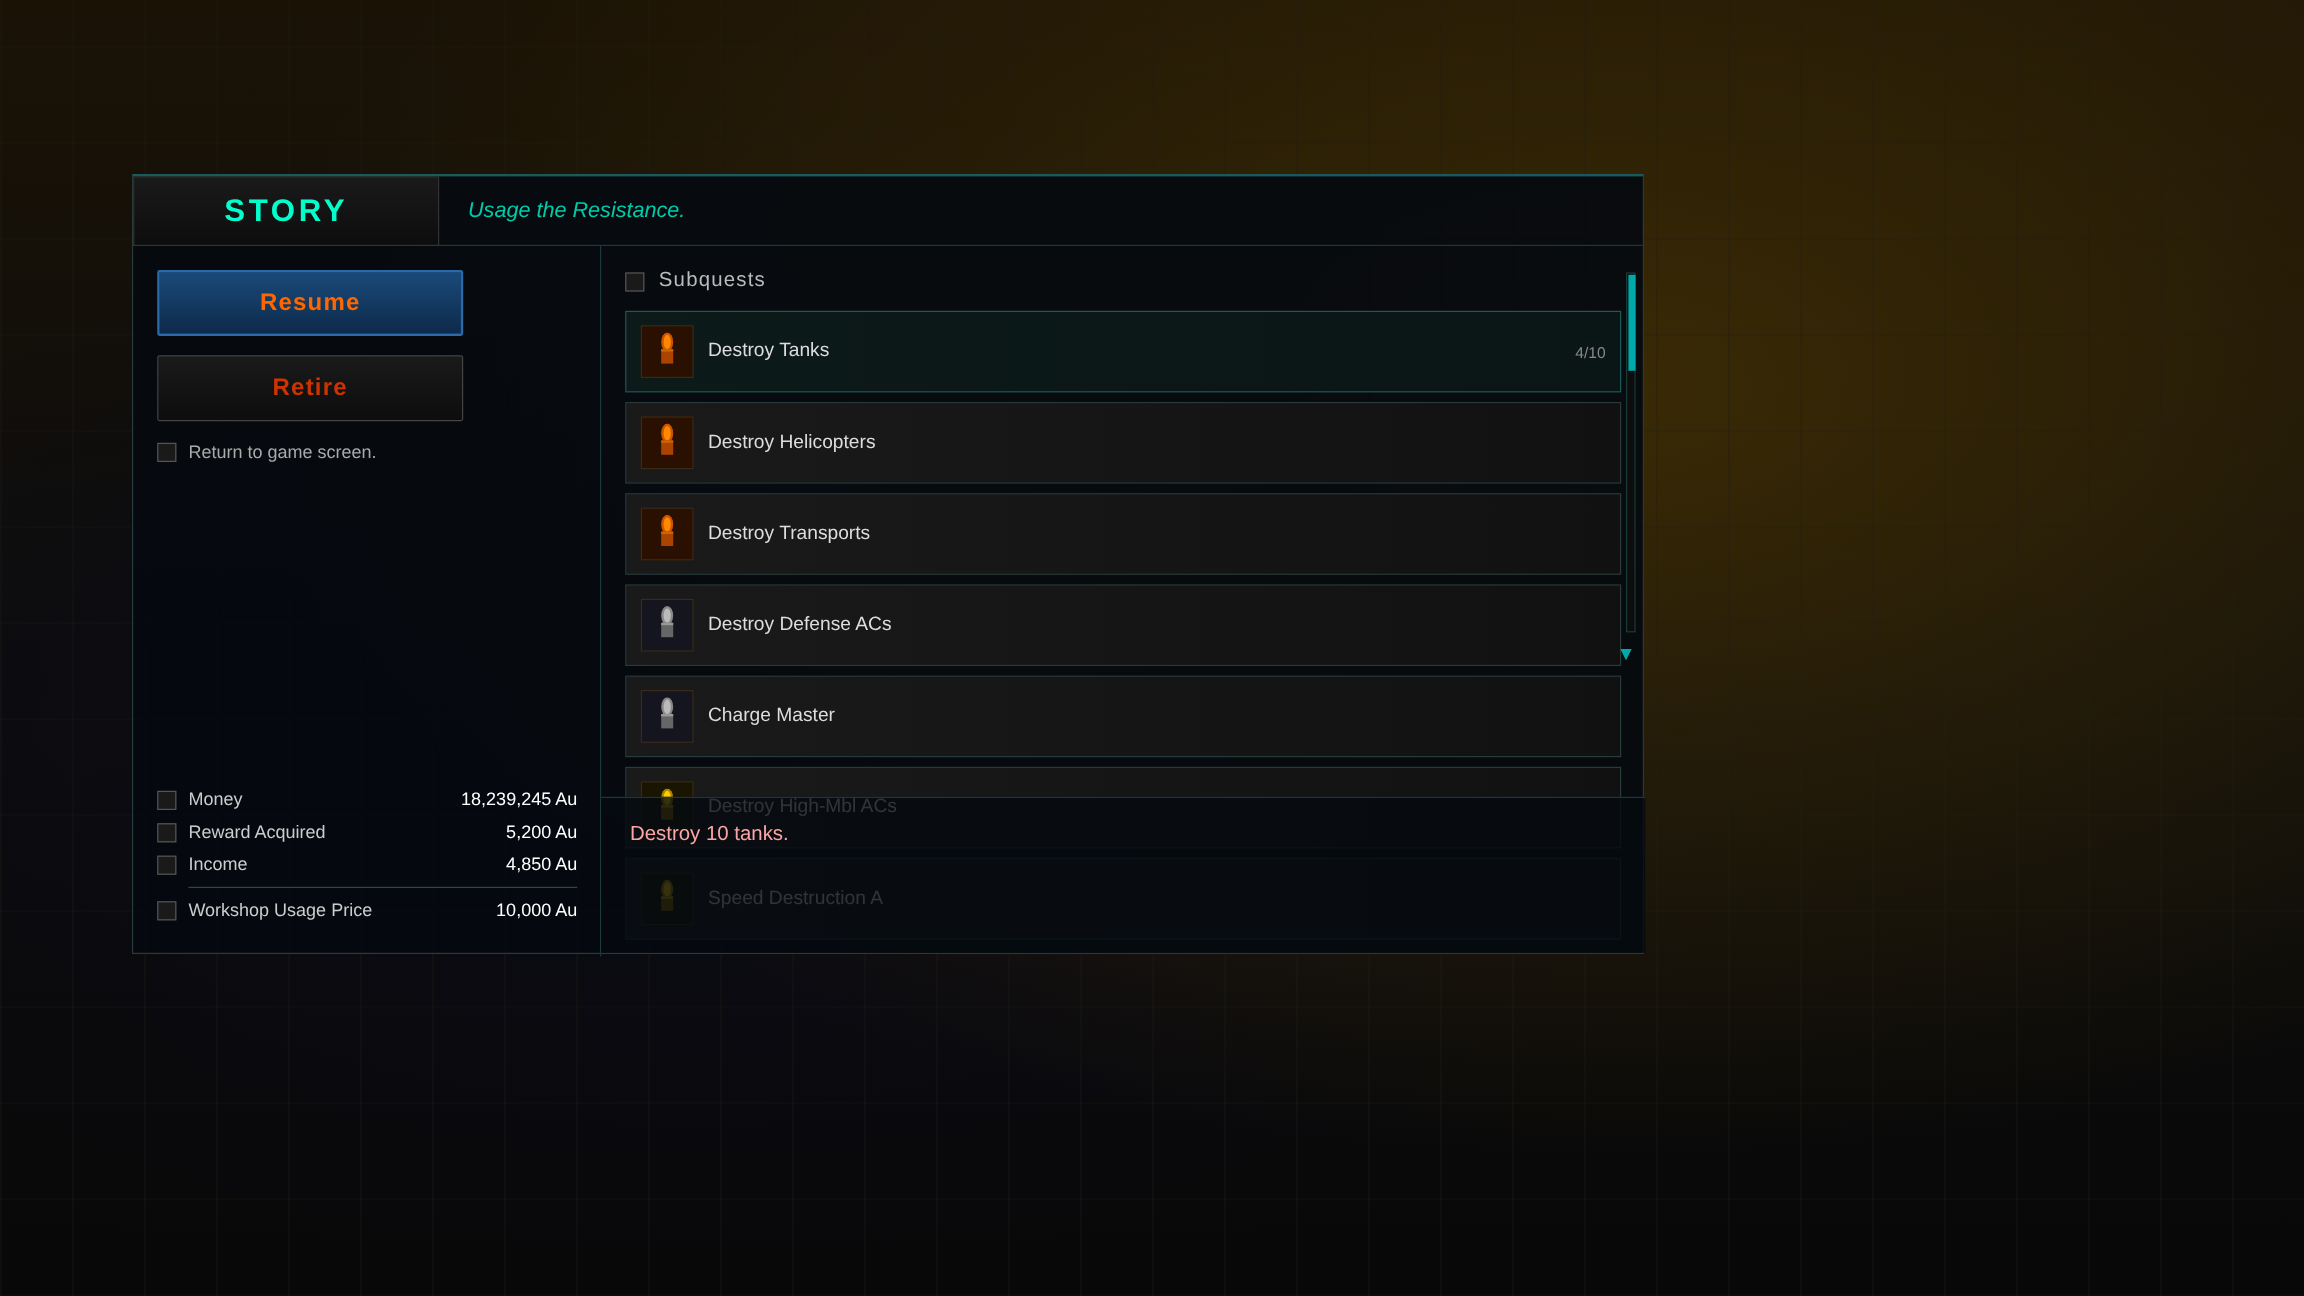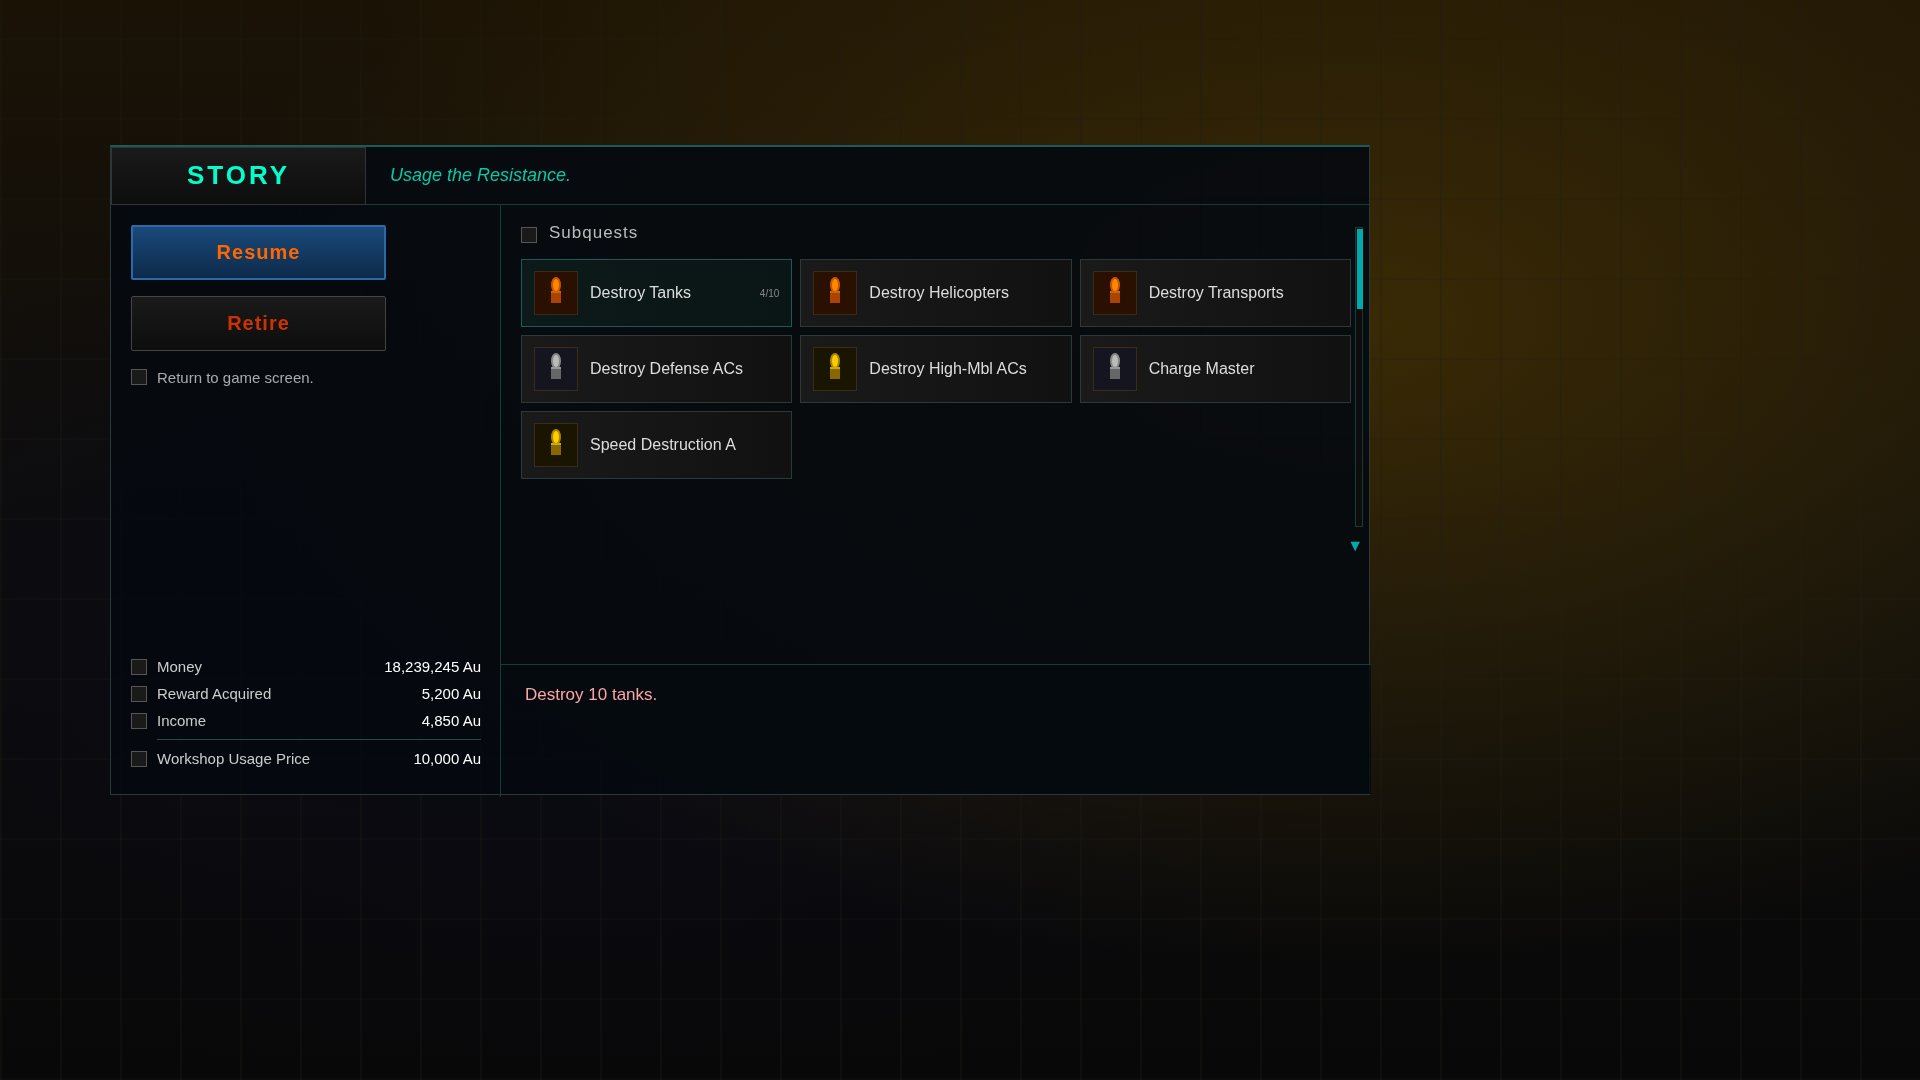--- a/index.html
+++ b/index.html
@@ -190,21 +190,21 @@
 
     .sq-label {
       font-size: 17px;
       color: #bbb;
       letter-spacing: 1px;
     }
 
     
     .quest-grid {
       display: grid;
-      grid-template-columns: 1fr 1fr 1fr;
+      grid-template-columns: 1fr;
       gap: 8px;
       margin-bottom: 12px;
     }
 
     .quest-item {
       display: flex;
       align-items: center;
       height: 68px;
       background: linear-gradient(to right, #1a1a1a, #111111);
       border: 1px solid #2a3a3a;
@@ -230,21 +230,21 @@
       font-size: 22px;
     }
 
     .quest-name {
       font-size: 16px;
       color: #ddd;
       flex: 1;
     }
 
     .quest-progress {
-      font-size: 10px;
+      font-size: 13px;
       color: #888;
       text-align: right;
     }
 
     
     .scrollbar-area {
       position: absolute;
       right: 6px;
       top: 80px;
       width: 8px;
@@ -381,42 +381,42 @@
             <svg width="32" height="32" viewBox="0 0 32 32">
         <ellipse cx="16" cy="8" rx="5" ry="8" fill="#888"></ellipse>
         <ellipse cx="16" cy="8" rx="3" ry="6" fill="#bbb"></ellipse>
         <rect x="11" y="14" width="10" height="12" fill="#666"></rect>
         <rect x="11" y="14" width="10" height="2" fill="#999"></rect>
       </svg>
           </div>
           <span class="quest-name">Destroy Defense ACs</span>
         </div>
         <div class="quest-item">
+          <div class="bullet-icon" style="background: rgb(21, 21, 32);">
+            <svg width="32" height="32" viewBox="0 0 32 32">
+        <ellipse cx="16" cy="8" rx="5" ry="8" fill="#888"></ellipse>
+        <ellipse cx="16" cy="8" rx="3" ry="6" fill="#bbb"></ellipse>
+        <rect x="11" y="14" width="10" height="12" fill="#666"></rect>
+        <rect x="11" y="14" width="10" height="2" fill="#999"></rect>
+      </svg>
+          </div>
+          <span class="quest-name">Charge Master</span>
+        </div>
+        <div class="quest-item">
           <div class="bullet-icon" style="background: rgb(26, 21, 0);">
             <svg width="32" height="32" viewBox="0 0 32 32">
         <ellipse cx="16" cy="8" rx="5" ry="8" fill="#aa8800"></ellipse>
         <ellipse cx="16" cy="8" rx="3" ry="6" fill="#ffcc00"></ellipse>
         <rect x="11" y="14" width="10" height="12" fill="#886600"></rect>
         <rect x="11" y="14" width="10" height="2" fill="#ccaa00"></rect>
       </svg>
           </div>
           <span class="quest-name">Destroy High-Mbl ACs</span>
         </div>
         <div class="quest-item">
-          <div class="bullet-icon" style="background: rgb(21, 21, 32);">
-            <svg width="32" height="32" viewBox="0 0 32 32">
-        <ellipse cx="16" cy="8" rx="5" ry="8" fill="#888"></ellipse>
-        <ellipse cx="16" cy="8" rx="3" ry="6" fill="#bbb"></ellipse>
-        <rect x="11" y="14" width="10" height="12" fill="#666"></rect>
-        <rect x="11" y="14" width="10" height="2" fill="#999"></rect>
-      </svg>
-          </div>
-          <span class="quest-name">Charge Master</span>
-        </div>
-        <div class="quest-item">
           <div class="bullet-icon" style="background: rgb(26, 21, 0);">
             <svg width="32" height="32" viewBox="0 0 32 32">
         <ellipse cx="16" cy="8" rx="5" ry="8" fill="#aa8800"></ellipse>
         <ellipse cx="16" cy="8" rx="3" ry="6" fill="#ffcc00"></ellipse>
         <rect x="11" y="14" width="10" height="12" fill="#886600"></rect>
         <rect x="11" y="14" width="10" height="2" fill="#ccaa00"></rect>
       </svg>
           </div>
           <span class="quest-name">Speed Destruction A</span>
         </div>

